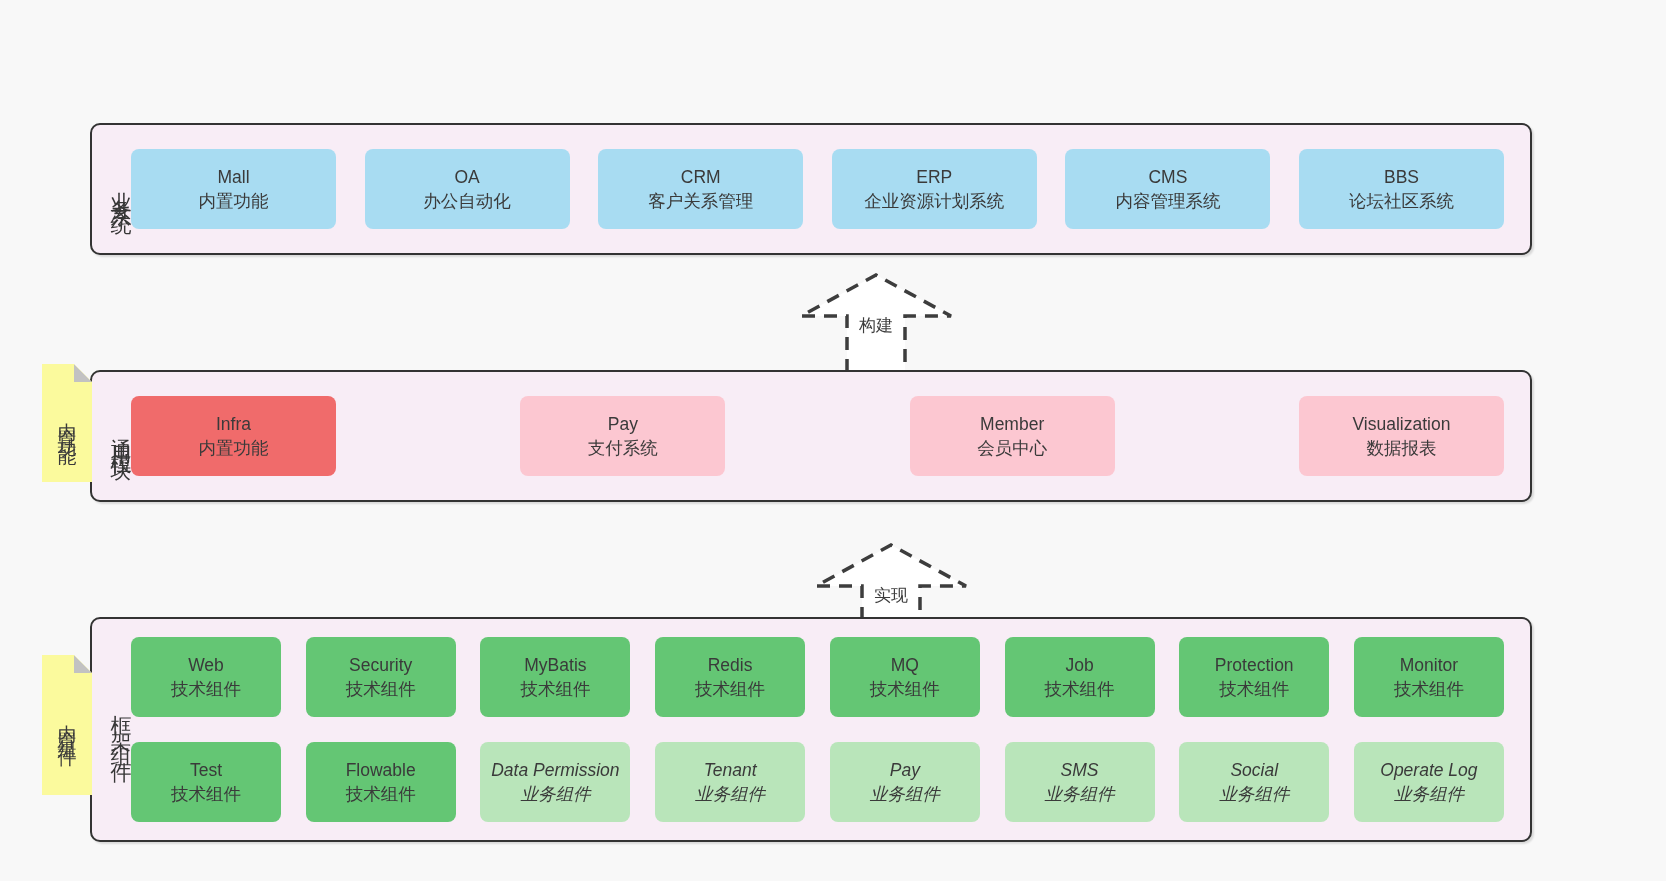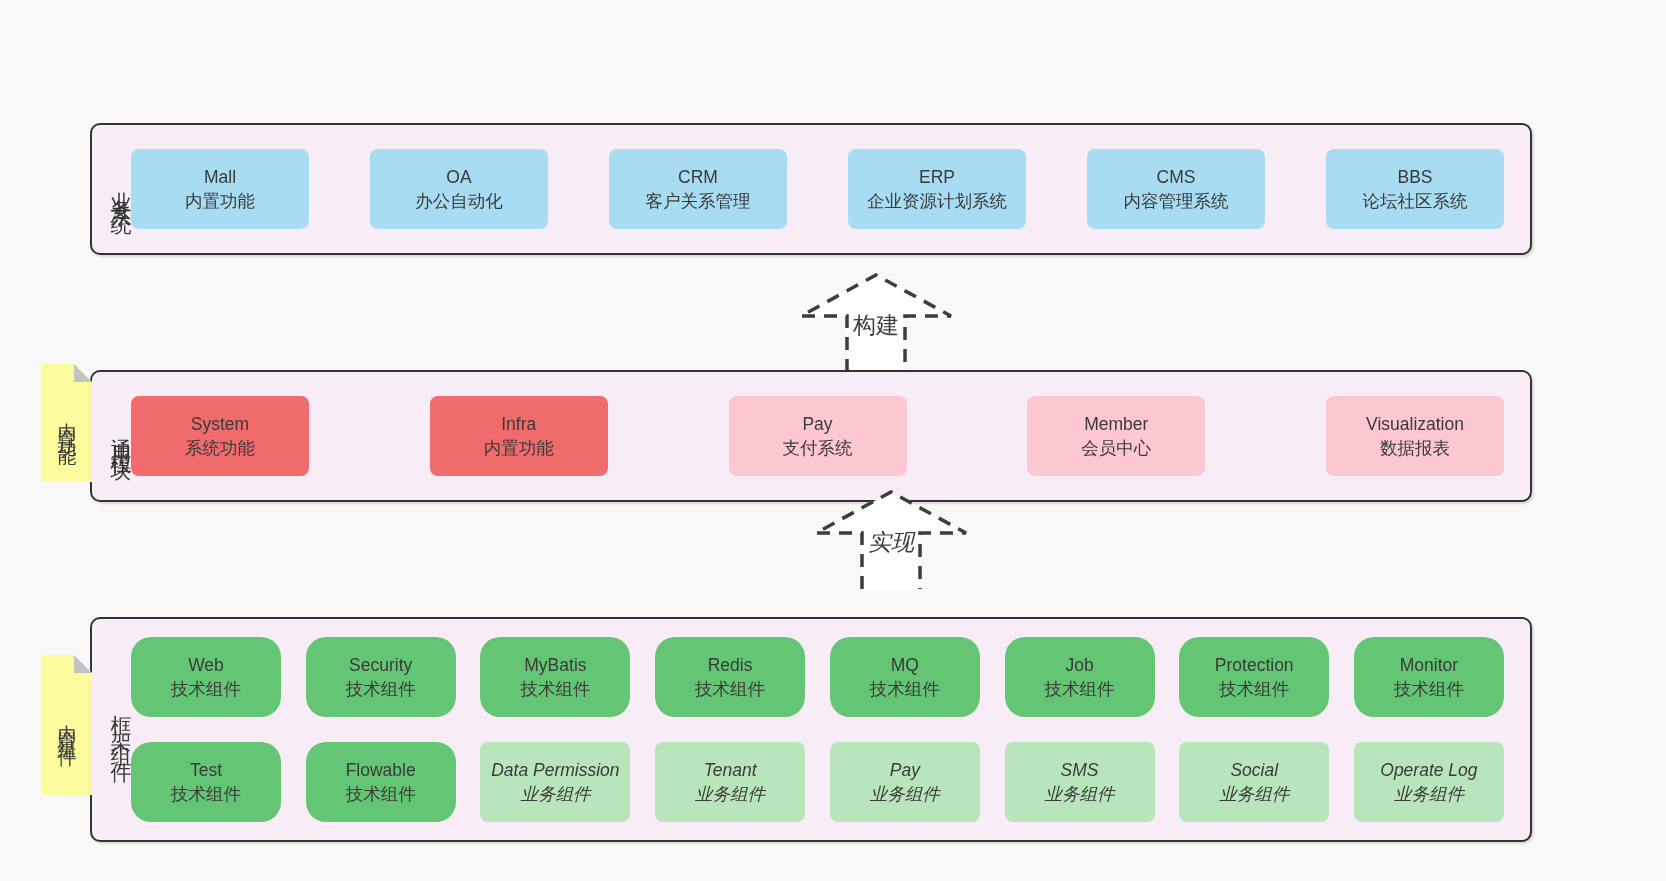--- a/index.html
+++ b/index.html
@@ -29,26 +29,26 @@
   .boxes-area{flex:1;display:flex;flex-direction:column;justify-content:center;gap:25px;padding:0 26px 0 0;}
   .row{display:flex;justify-content:space-between;align-items:center;}
 
   
   .box{
     height:80px;border-radius:8px;
     display:flex;flex-direction:column;justify-content:center;align-items:center;
     text-align:center;font-size:17.5px;line-height:1.38;
     padding:0 8px;box-sizing:border-box;color:#3a3a3a;
   }
-  .box-wide{width:178px;}
+  .box-wide{width:205px;}
   .box-narrow{width:150px;}
   .blue{background:#a8dcf2;}
   .red{background:#f06b6b;}
   .pink{background:#fcc7d1;}
-  .green{background:#64c674;border-radius:20px;}
+  .green{background:#64c674;}
   .lightgreen{background:#b9e5ba;font-style:italic;}
 
   
   .note{
     position:absolute;left:-50px;width:50px;
     background:#fbfa9d;
     box-shadow:2px 2px 2px rgba(0,0,0,0.12);
     clip-path:polygon(0 0,calc(100% - 18px) 0,100% 18px,100% 100%,0 100%);
     display:flex;align-items:center;justify-content:center;
   }
@@ -62,21 +62,21 @@
     font-size:19px;letter-spacing:8px;color:#3a3a3a;text-align:center;
   }
   .note-mid{top:-8px;height:118px;}
   .note-bottom{top:36px;height:140px;}
 
   
   .arrow{position:absolute;width:170px;height:100px;}
   .arrow svg{display:block;}
   .arrow-label{
     position:absolute;left:50%;top:53px;transform:translate(-50%,-50%);
-    background:#ffffff;padding:1px 3px;font-size:23px;color:#3d3d3d;white-space:nowrap;
+    background:#ffffff;padding:1px 3px;font-size:17px;color:#3d3d3d;white-space:nowrap;
   }
 </style>
 </head>
 <body>
 
 <div class="canvas">
 
   <section class="panel" style="top:123px;height:132px;">
     <div class="v-label">业务系统</div>
     <div class="boxes-area">
@@ -118,44 +118,40 @@
 
   <section class="panel" style="top:370px;height:132px;">
     <div class="note note-mid">
       <div class="note-fold"></div>
       <div class="note-text">内置功能</div>
     </div>
     <div class="v-label">通用模块</div>
     <div class="boxes-area">
       <div class="row">
         <div class="box box-wide red">
-          <div>System</div>
-          <div>系统功能</div>
-        </div>
-        <div class="box box-wide red">
           <div>Infra</div>
           <div>内置功能</div>
         </div>
         <div class="box box-wide pink">
           <div>Pay</div>
           <div>支付系统</div>
         </div>
         <div class="box box-wide pink">
           <div>Member</div>
           <div>会员中心</div>
         </div>
         <div class="box box-wide pink">
           <div>Visualization</div>
           <div>数据报表</div>
         </div>
       </div>
     </div>
   </section>
 
-  <div class="arrow" style="left:806px;top:489px;font-style:italic;">
+  <div class="arrow" style="left:806px;top:542px;">
     <svg width="170" height="100" viewBox="0 0 170 100">
       <path d="M56,100 L56,44 L10,44 L85,3 L160,44 L114,44 L114,100" fill="#ffffff" stroke="#3d3d3d" stroke-width="3.5" stroke-dasharray="13 9"></path>
     </svg>
     <div class="arrow-label">实现</div>
   </div>
 
   <section class="panel panel-framework" style="top:617px;height:225px;">
     <div class="note note-bottom">
       <div class="note-fold"></div>
       <div class="note-text">内置组件</div>

